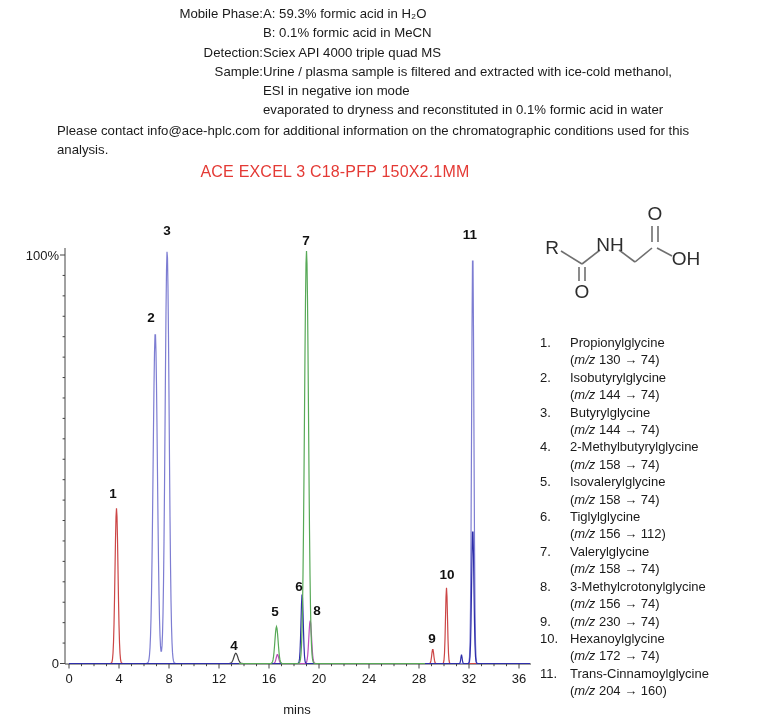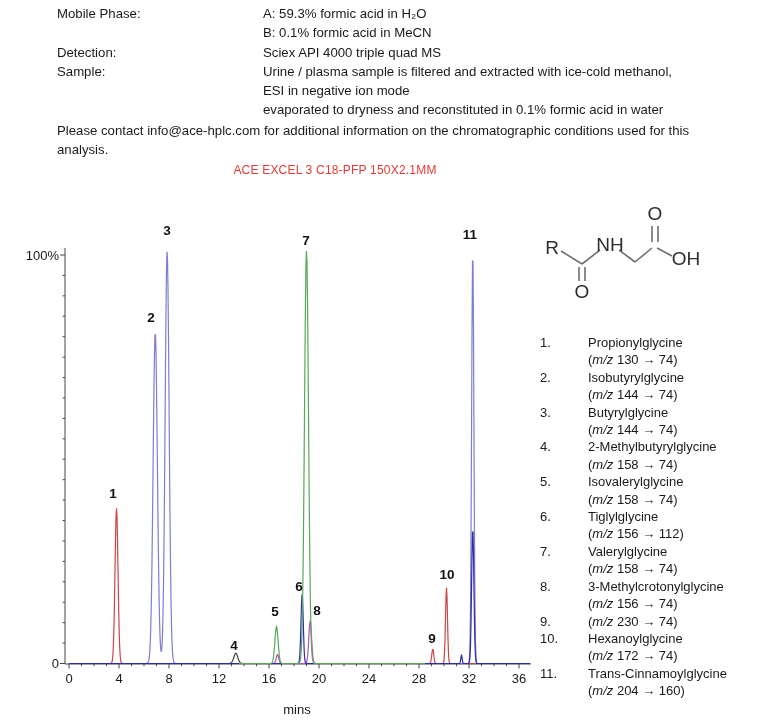--- a/index.html
+++ b/index.html
@@ -2,29 +2,29 @@
 <html><head>
 <meta charset="utf-8">
 <style>
   html,body{margin:0;padding:0;}
   body{
     width:762px;height:727px;position:relative;background:#ffffff;
     font-family:"Liberation Sans", sans-serif;color:#1a1a1a;overflow:hidden;
   }
   .cond-block{position:absolute;left:57px;top:4px;font-size:13.2px;line-height:19.3px;}
   .cond-row{display:flex;}
-  .cond-label{display:inline-block;width:206px;flex:0 0 206px;}
+  .cond-label{display:inline-block;width:206px;flex:0 0 206px;text-align:right;}
   .cond-value{white-space:nowrap;}
   .contact-note{position:absolute;left:57px;top:121px;width:668px;font-size:13.2px;line-height:19.3px;}
-  .page-title{position:absolute;left:75px;top:163px;width:520px;text-align:center;font-size:12px;letter-spacing:0.2px;}
+  .page-title{position:absolute;left:75px;top:163px;width:520px;text-align:center;font-size:16px;letter-spacing:0.2px;}
   .chrom-wrap{position:absolute;left:0;top:0;}
   .legend{position:absolute;left:540px;top:334px;width:222px;font-size:13px;line-height:17.4px;}
   .legend-row{display:flex;}
   .legend-num{flex:0 0 30px;}
-  .legend-body{flex:1;margin-left:18px;}
+  .legend-body{flex:1;}
   .structure-wrap{position:absolute;left:538px;top:198px;}
   svg text{font-family:"Liberation Sans", sans-serif;}
 </style>
 </head>
 <body>
 
 <div class="cond-block" id="conditions">
     <div class="cond-row">
       <span class="cond-label">Mobile Phase:</span>
       <span class="cond-value">A: 59.3% formic acid in H₂O</span>

